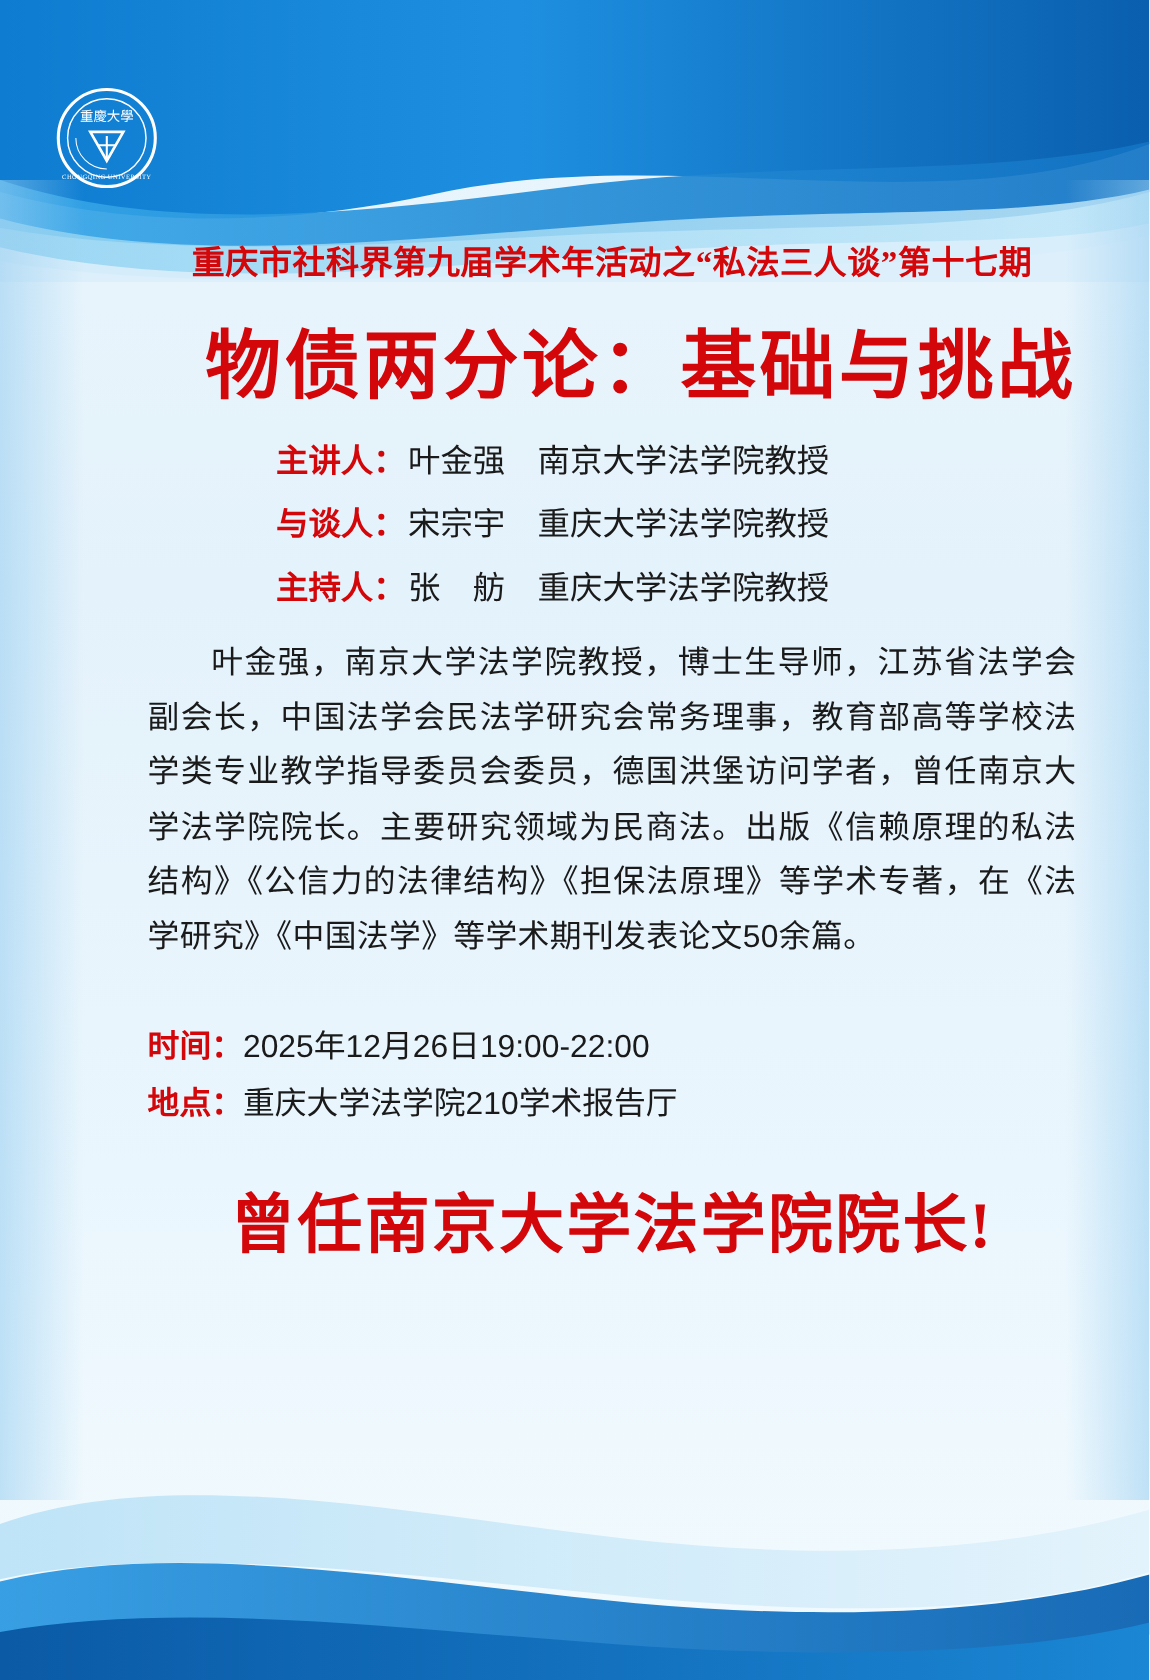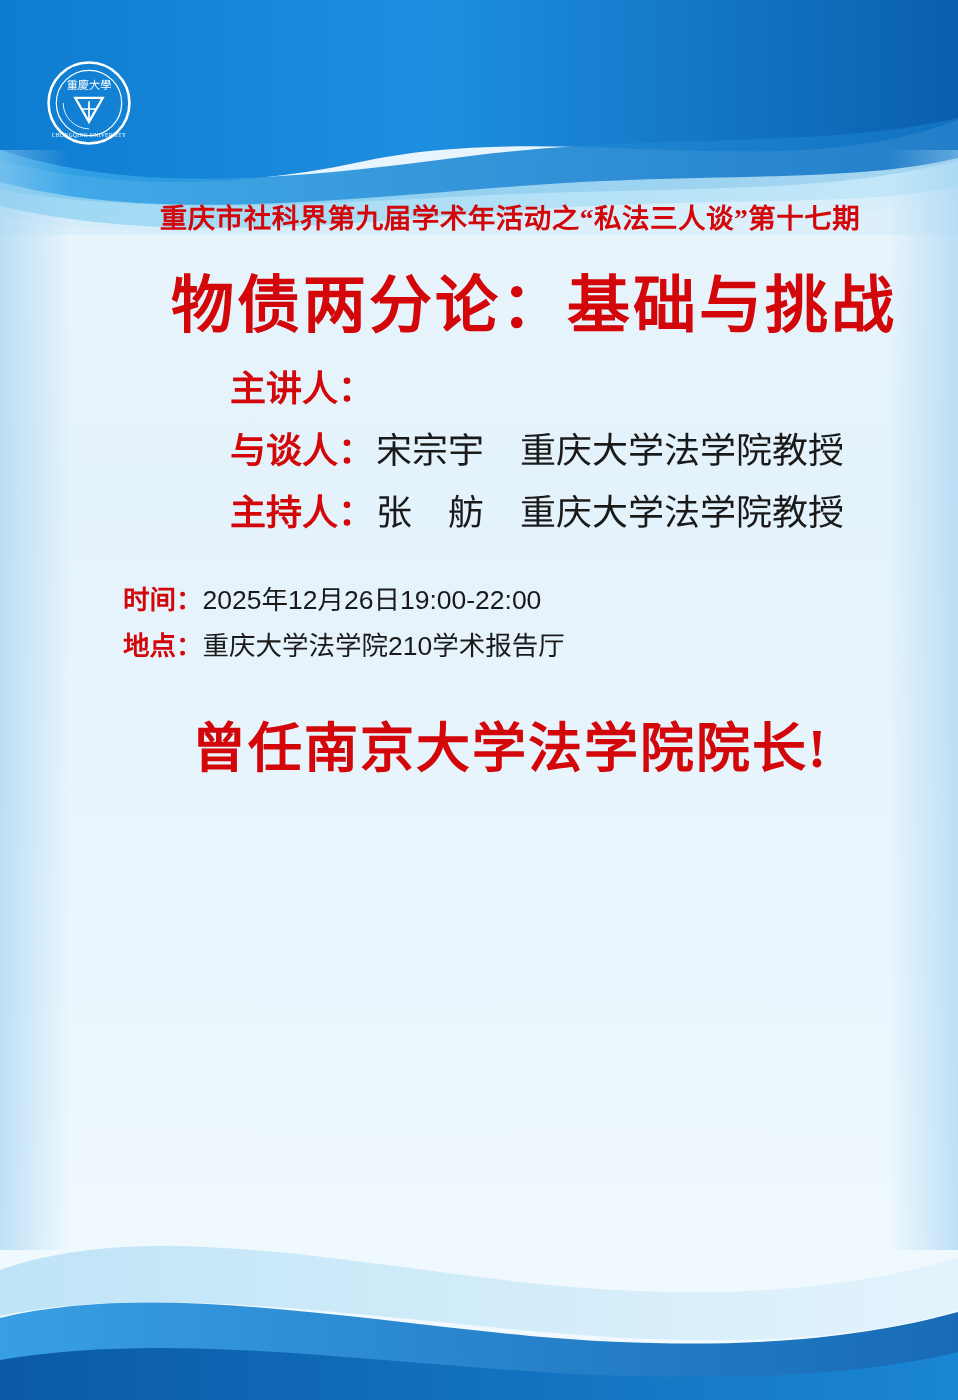--- a/index.html
+++ b/index.html
@@ -52,21 +52,21 @@
     right: 0; top: 150px;
     width: 70px; height: 1100px;
     background: linear-gradient(270deg, rgba(150,205,240,0.55), rgba(235,246,253,0));
     pointer-events: none;
   }
 
   
   .logo-wrap {
     position: absolute;
     left: 46px;
-    top: 60px;
+    top: 72px;
     display: flex;
     align-items: center;
     gap: 6px;
     z-index: 6;
   }
   .logo-seal {
     width: 86px;
     height: 86px;
     flex: 0 0 auto;
   }
@@ -127,21 +127,21 @@
     padding-left: 48px;
   }
 
   .people {
     margin: 0 auto;
     width: 560px;
   }
   .person-row {
     display: flex;
     align-items: baseline;
-    font-size: 36px;
+    font-size: 27px;
     line-height: 1.0;
     margin-bottom: 26px;
     white-space: nowrap;
   }
   .person-role {
     color: #d3060a;
     font-weight: bold;
     font-family: "Liberation Sans", "DejaVu Sans", sans-serif;
     flex: 0 0 auto;
   }
@@ -262,31 +262,33 @@
 
   <div class="content">
 
     <div class="subtitle">重庆市社科界第九届学术年活动之“私法三人谈”第十七期</div>
 
     <h1 class="main-title">物债两分论：基础与挑战</h1>
 
     <div class="people">
       <div class="person-row">
         <span class="person-role">主讲人：</span>
+        <span class="person-value">叶金强　南京大学法学院教授</span>
       </div>
       <div class="person-row">
         <span class="person-role">与谈人：</span>
         <span class="person-value">宋宗宇　重庆大学法学院教授</span>
       </div>
       <div class="person-row">
         <span class="person-role">主持人：</span>
         <span class="person-value">张　舫　重庆大学法学院教授</span>
       </div>
     </div>
 
+    <p class="bio-body">叶金强，南京大学法学院教授，博士生导师，江苏省法学会副会长，中国法学会民法学研究会常务理事，教育部高等学校法学类专业教学指导委员会委员，德国洪堡访问学者，曾任南京大学法学院院长。主要研究领域为民商法。出版《信赖原理的私法结构》《公信力的法律结构》《担保法原理》等学术专著，在《法学研究》《中国法学》等学术期刊发表论文50余篇。</p>
 
     <div class="info-block">
       <div class="info-row">
         <span class="info-label">时间：</span><span class="info-value">2025年12月26日19:00-22:00</span>
       </div>
       <div class="info-row">
         <span class="info-label">地点：</span><span class="info-value">重庆大学法学院210学术报告厅</span>
       </div>
     </div>
 

